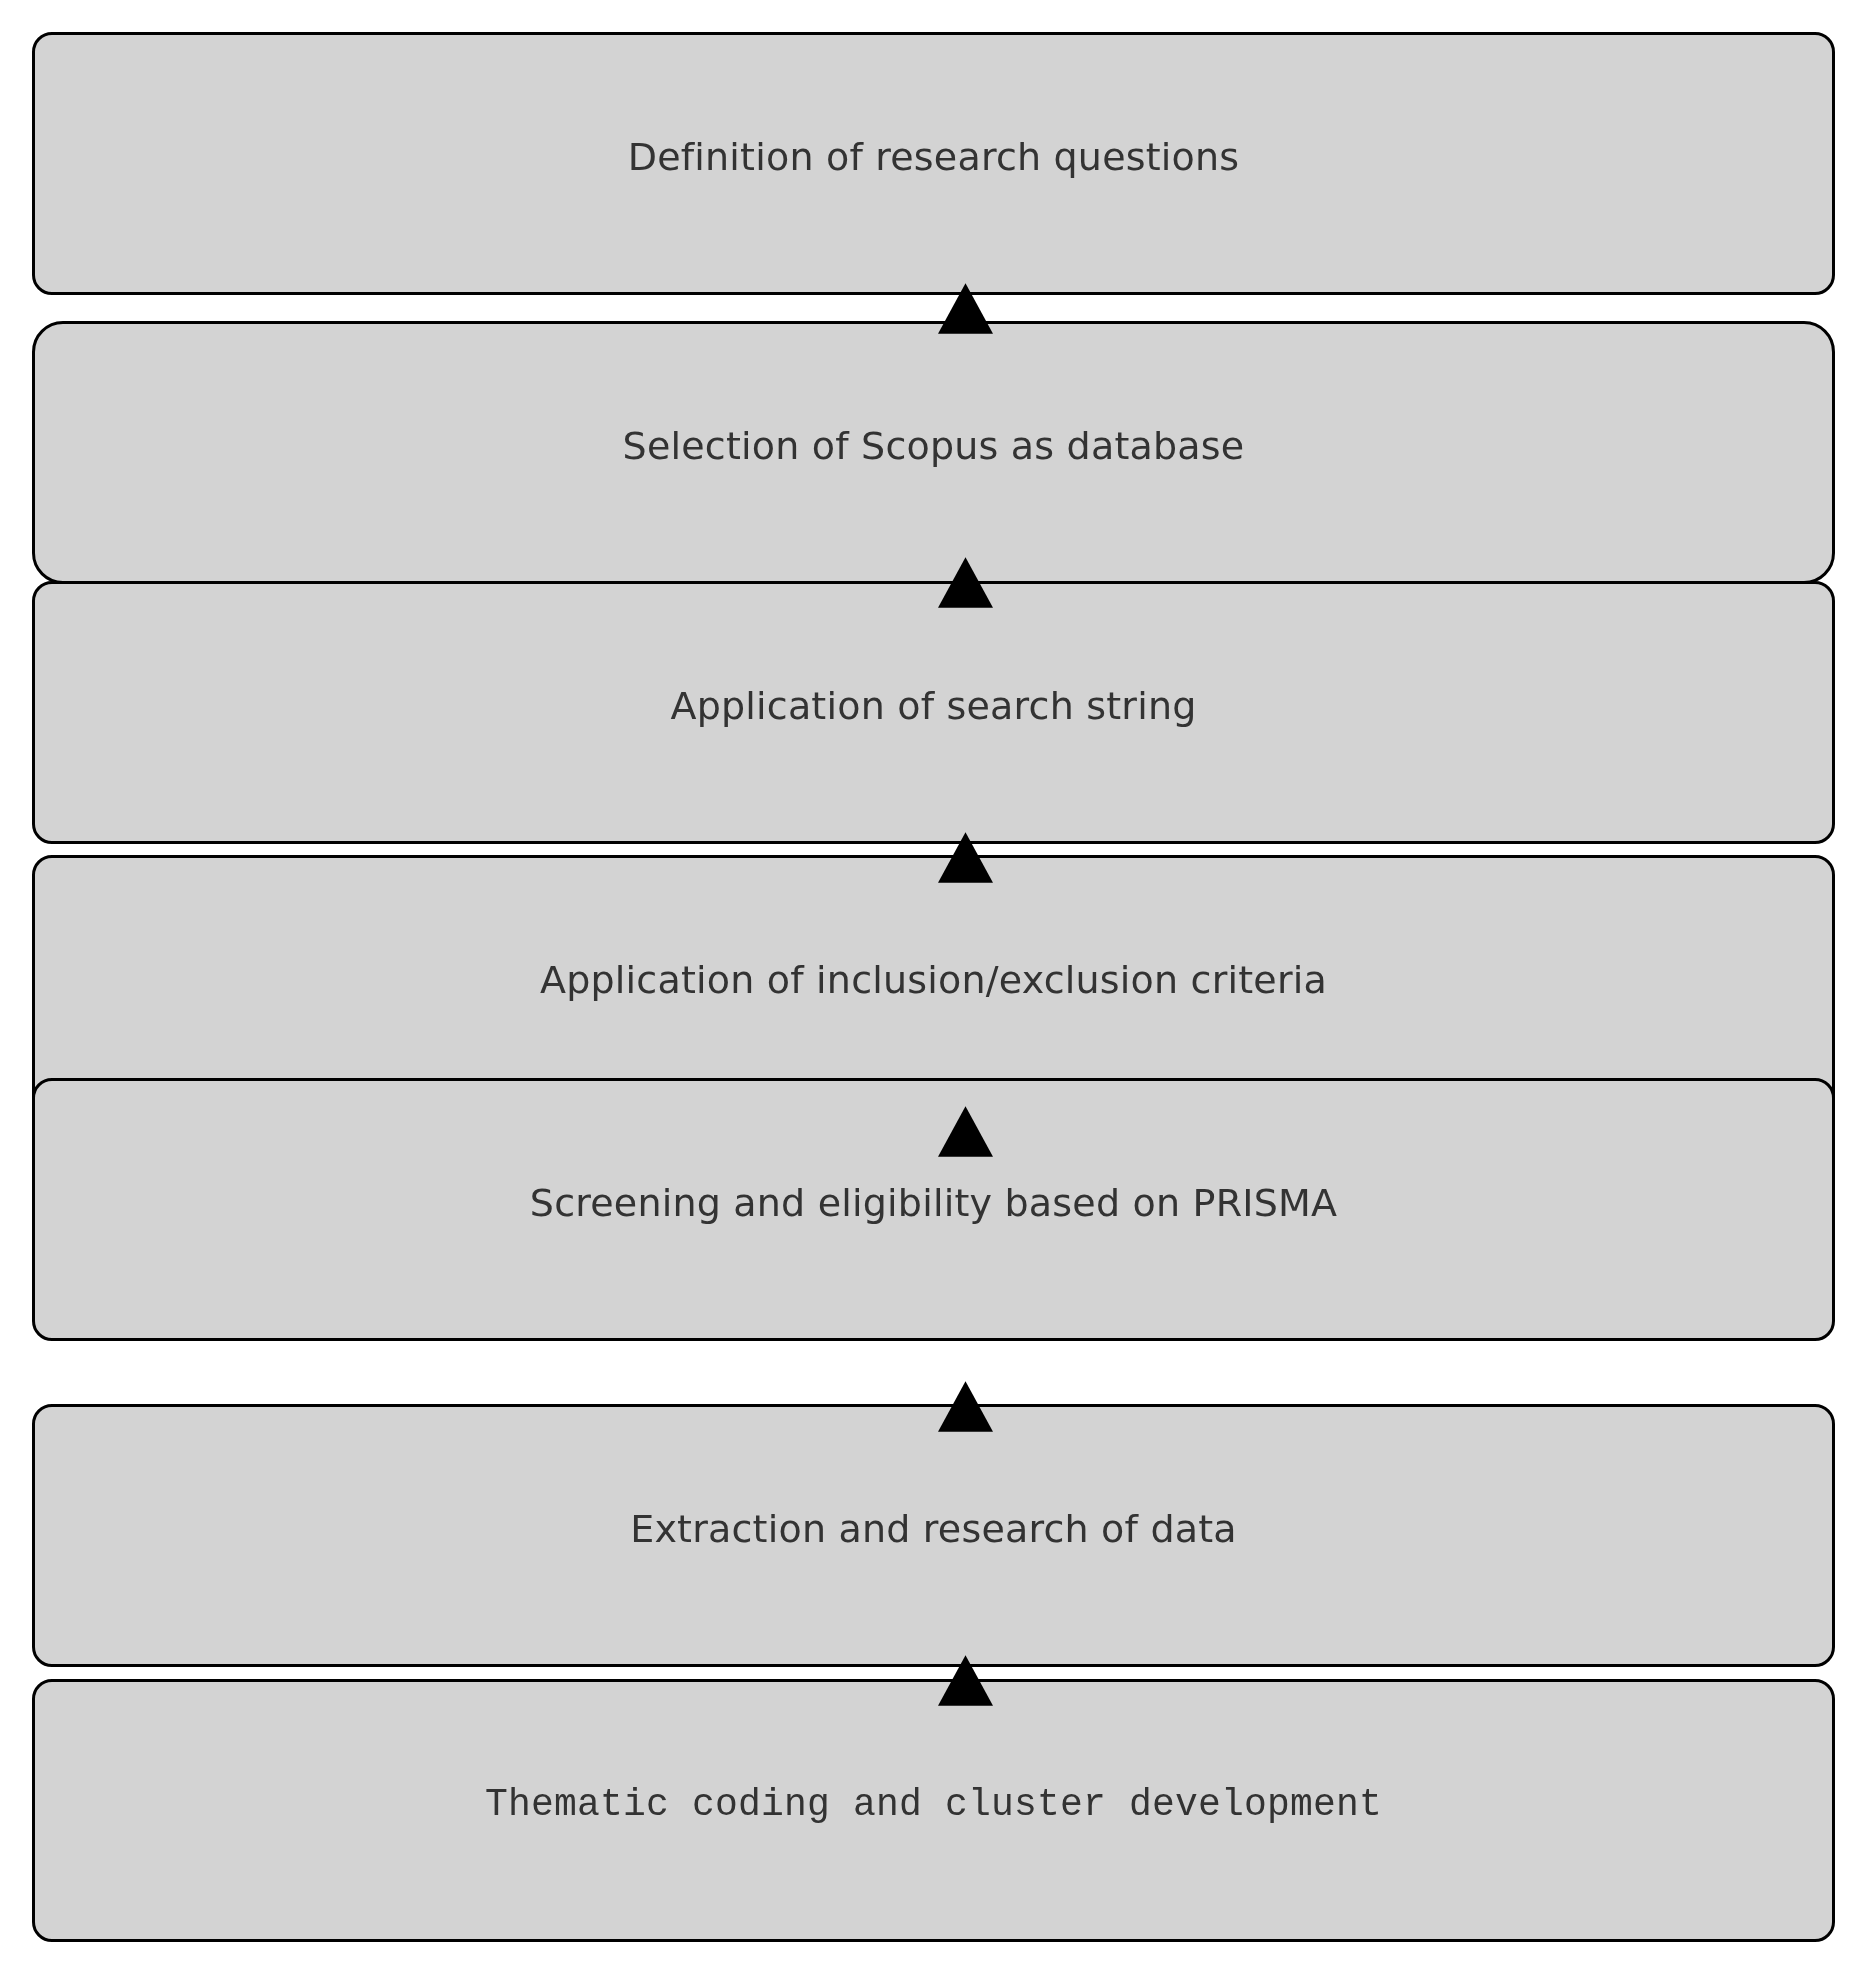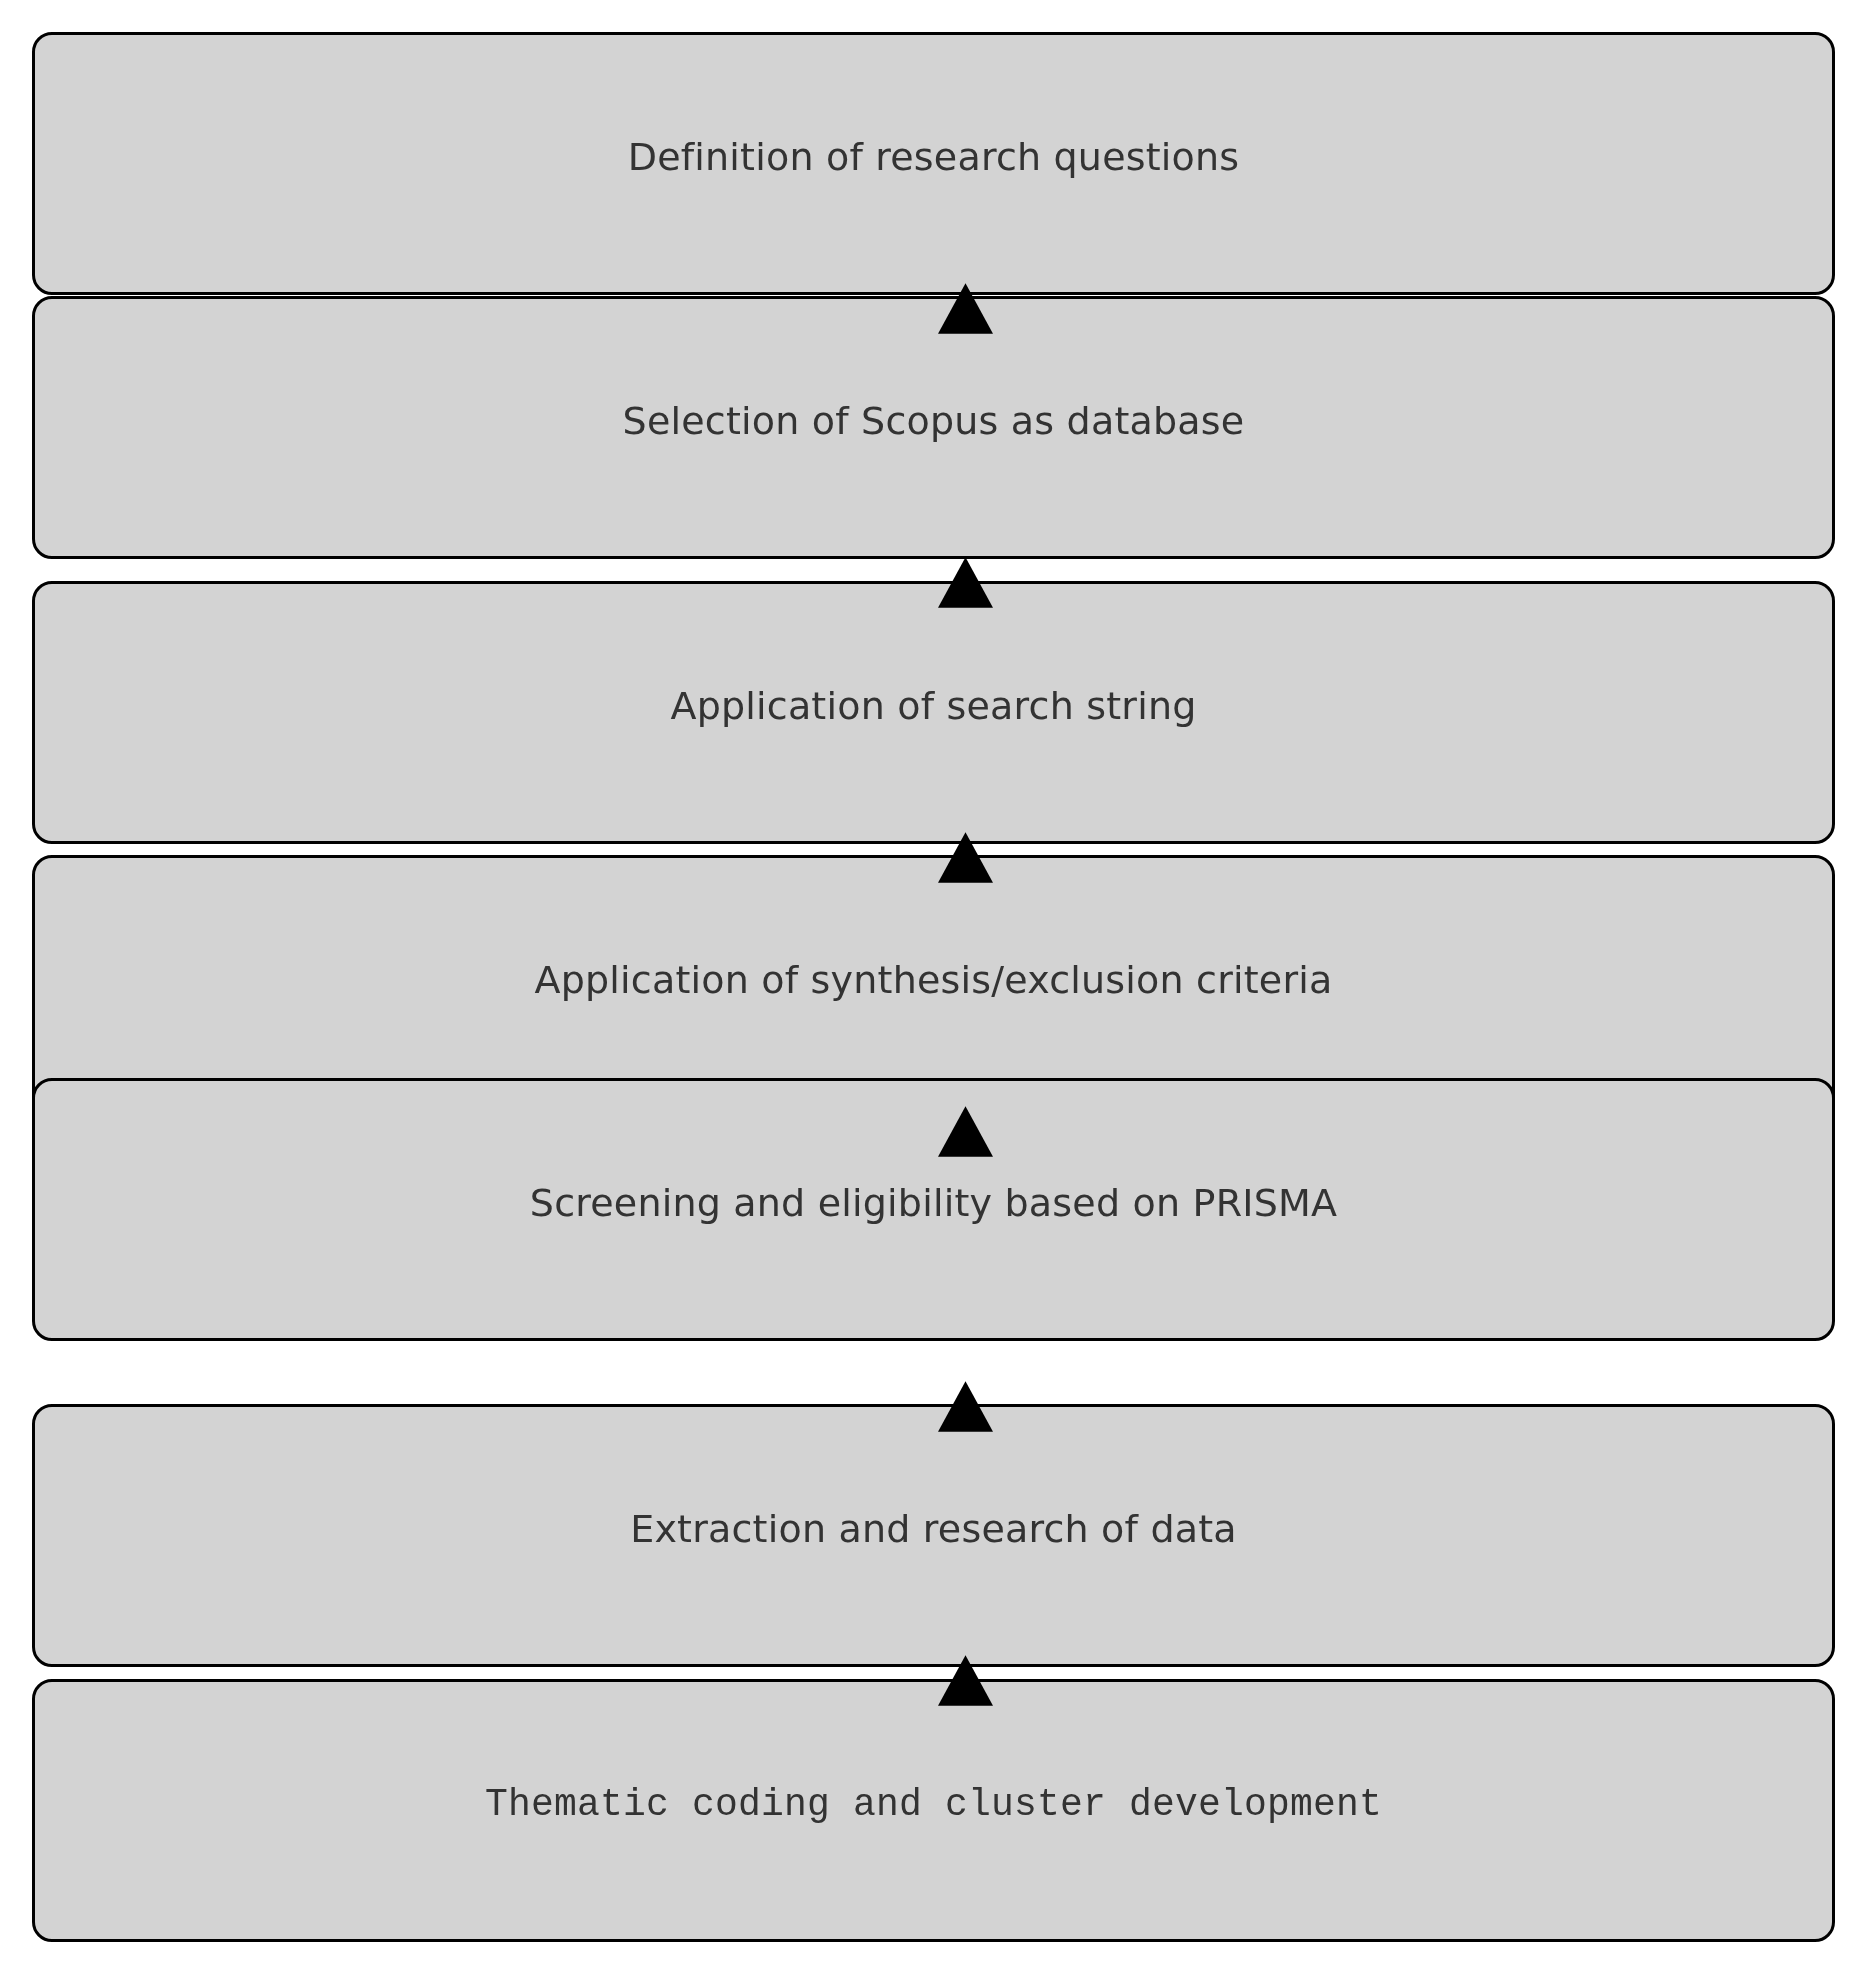--- a/index.html
+++ b/index.html
@@ -71,30 +71,30 @@
 </head>
 <body>
 
 <div id="flowchart">
   <div class="node-stack">
 
     <div class="node" style="top:0px;">
       <span class="node-label">Definition of research questions</span>
     </div>
 
-    <div class="node" style="top:264px;">
+    <div class="node" style="top:289px;border-radius:31px;">
       <span class="node-label">Selection of Scopus as database</span>
     </div>
 
     <div class="node" style="top:549px;">
       <span class="node-label">Application of search string</span>
     </div>
 
     <div class="node" style="top:823px;">
-      <span class="node-label">Application of synthesis/exclusion criteria</span>
+      <span class="node-label">Application of inclusion/exclusion criteria</span>
     </div>
 
     <div class="node" style="top:1046px;">
       <span class="node-label">Screening and eligibility based on PRISMA</span>
     </div>
 
     <div class="node" style="top:1372px;">
       <span class="node-label">Extraction and research of data</span>
     </div>
 

